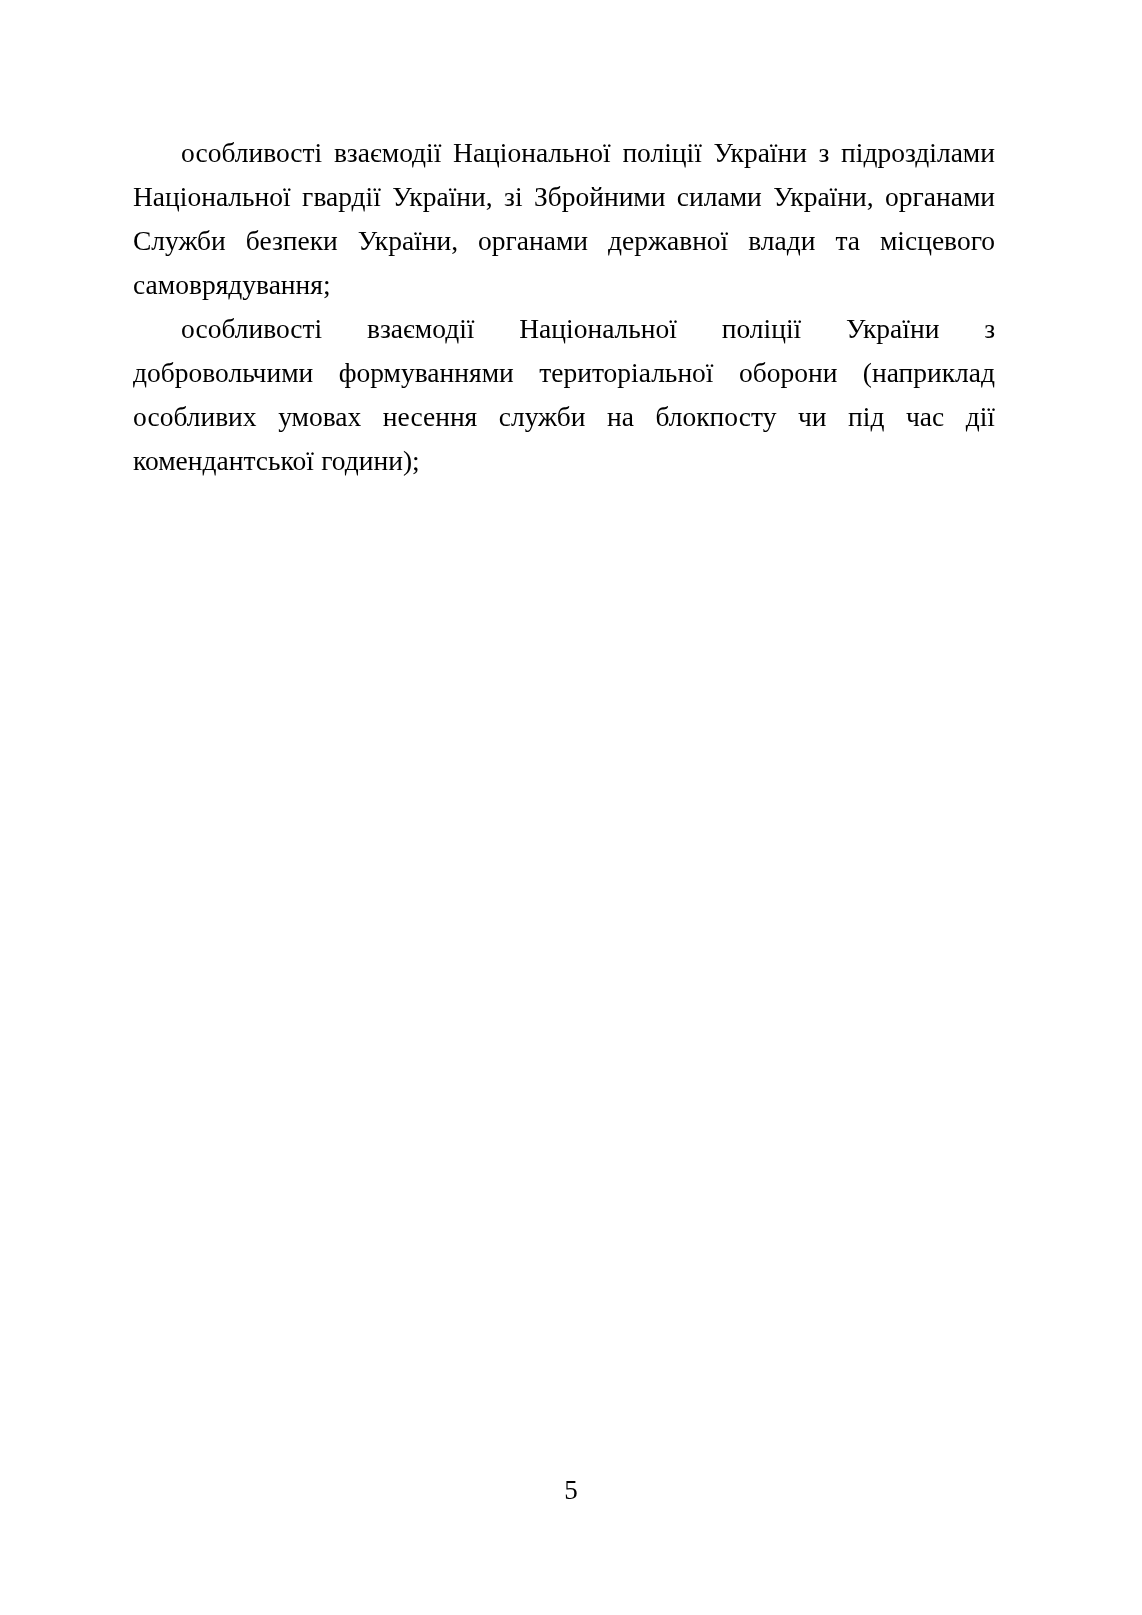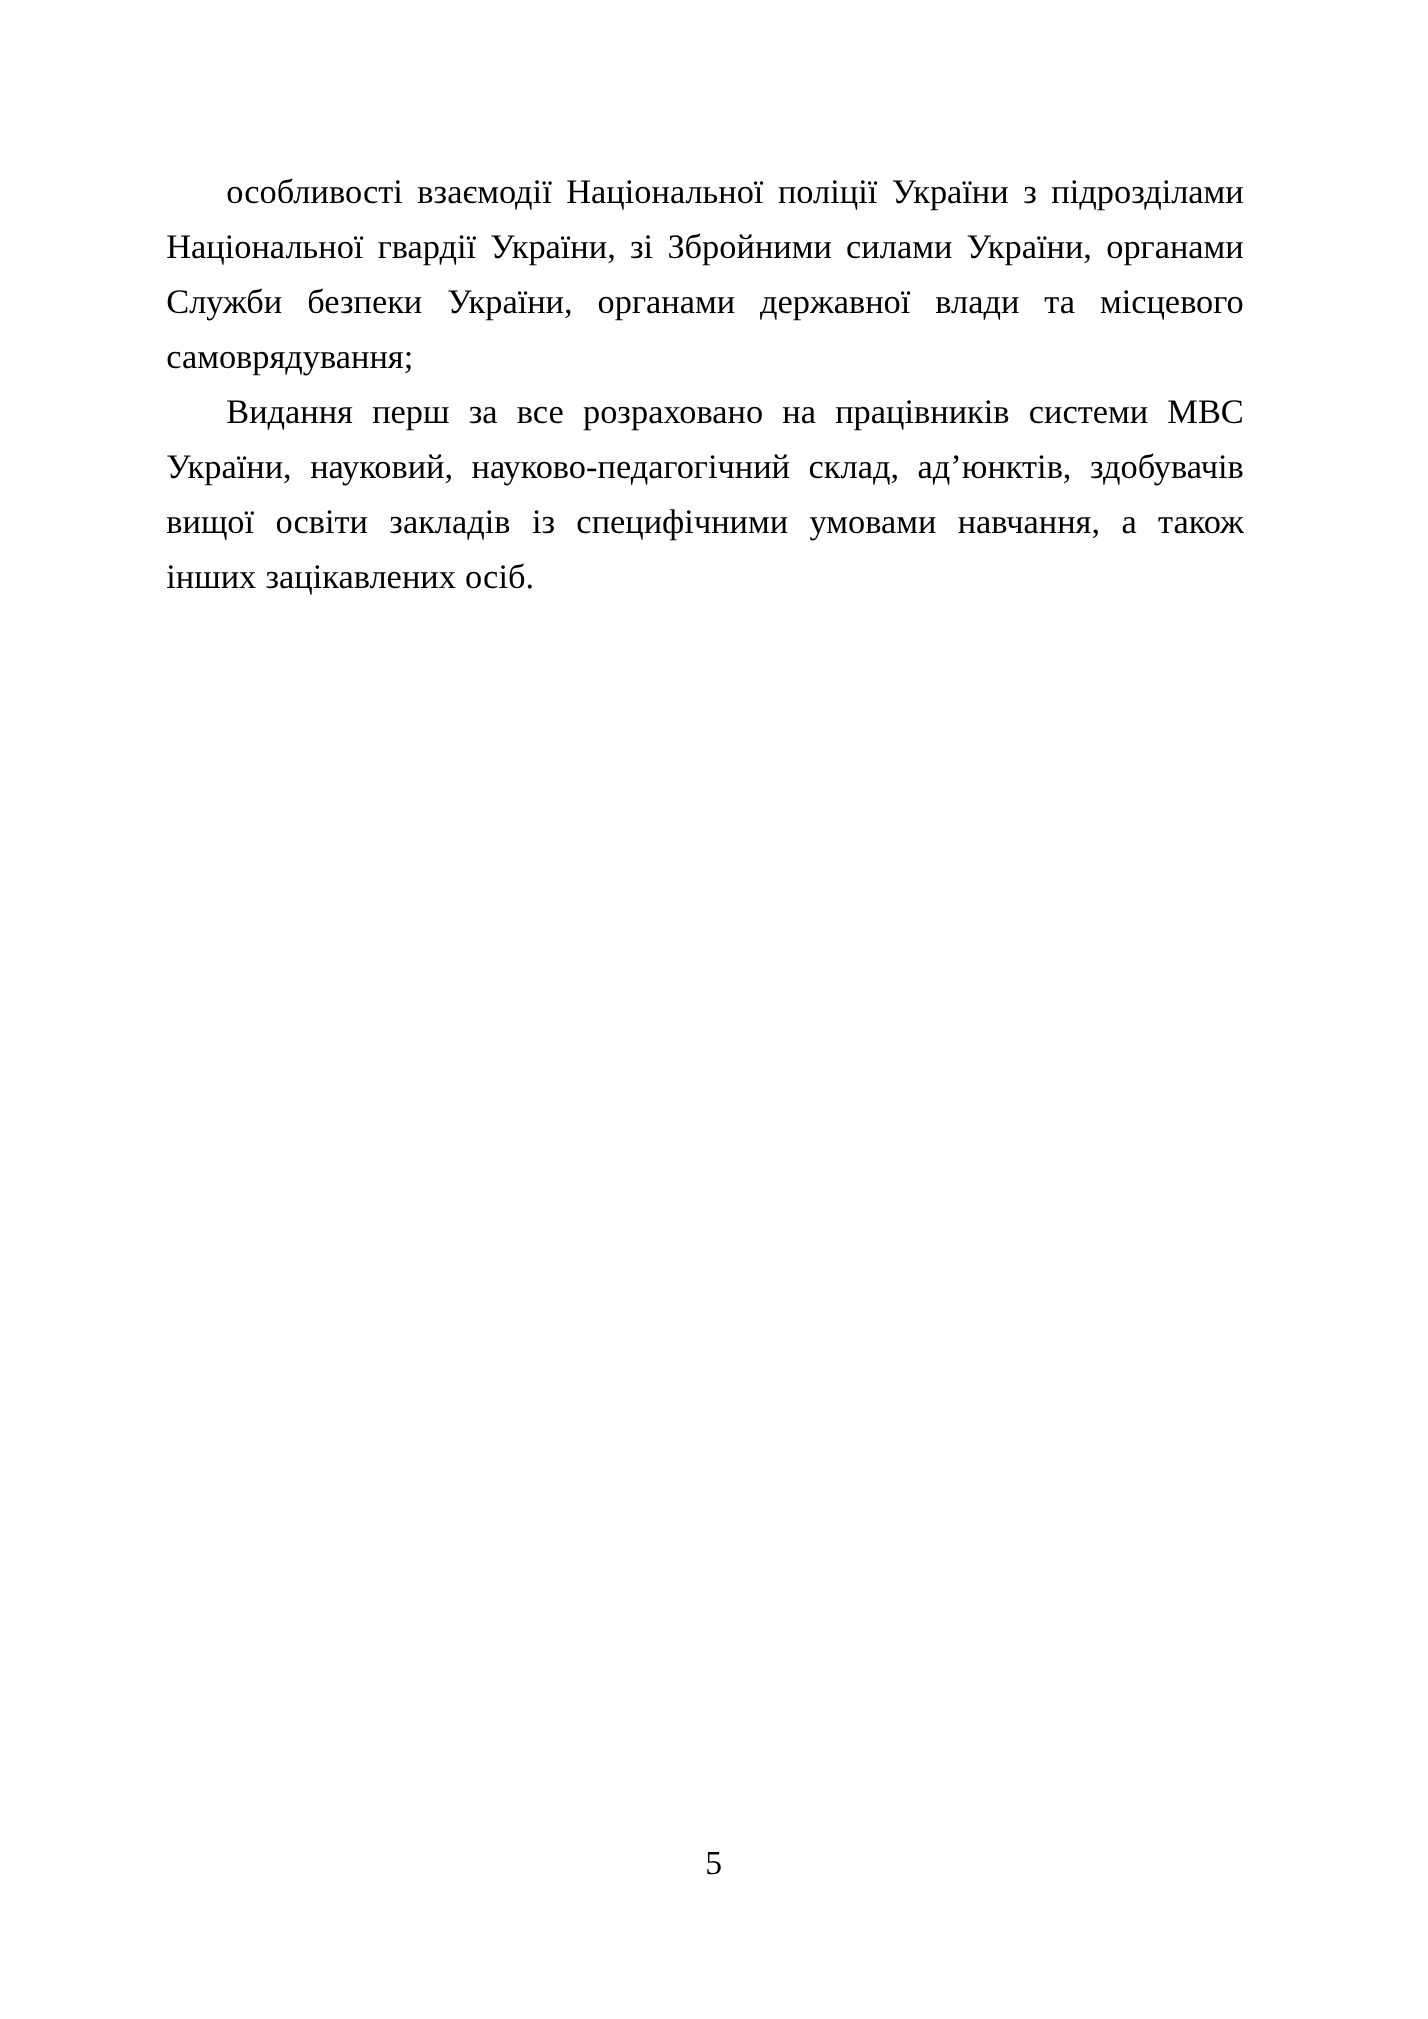--- a/index.html
+++ b/index.html
@@ -49,18 +49,18 @@
     color: #000000;
   }
 </style>
 </head>
 <body>
 
 <div class="page">
 
   <div class="content">
     <p class="para">особливості взаємодії Національної поліції України з підрозділами Національної гвардії України, зі Збройними силами України, органами Служби безпеки України, органами державної влади та місцевого самоврядування;</p>
-    <p class="para">Видання перш за все розраховано на працівників системи МВС України, науковий, науково-педагогічний склад, ад’юнктів, здобувачів вищої освіти закладів із специфічними умовами навчання, а також інших зацікавлених осіб.</p>
+    <p class="para">особливості взаємодії Національної поліції України з добровольчими формуваннями територіальної оборони (наприклад особливих умовах несення служби на блокпосту чи під час дії комендантської години);</p>
   </div>
 
   <div class="footer-page-number">5</div>
 
 </div>
 
 </body></html>

